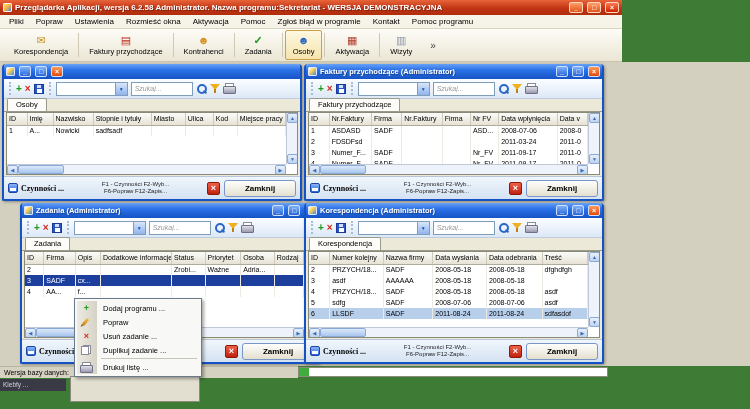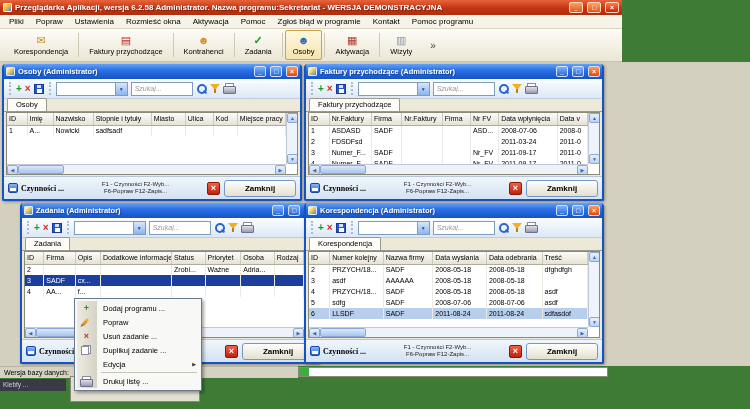--- a/index.html
+++ b/index.html
@@ -173,21 +173,20 @@
         <span class="tb-ico card">▥</span>
         <span class="tb-label">Wizyty</span>
       </div>
       <span class="tb-overflow">»</span>
     </div>
 
     <div class="mdi">
       <div class="child-window" style="left:2px;top:2px;width:300px;height:137px;">
   <div class="cw-titlebar">
     <span class="cw-icon"></span>
-    <span class="cw-title">Osoby  (Administrator)</span>
     <span class="cwb">_</span>
     <span class="cwb">□</span>
     <span class="cwb bclose">×</span>
   </div>
   <div class="cw-toolbar">
     <span class="grip"></span>
     <span class="tbi add">+</span>
     <span class="tbi del">×</span>
     <span class="floppy"></span>
     <span class="grip"></span>
@@ -614,24 +613,20 @@
       <span>Popraw</span>
     </div>
     <div class="ctx-item">
       <span class="ctx-icon tbi del">×</span>
       <span>Usuń zadanie ...</span>
     </div>
     <div class="ctx-item">
       <span class="copyic"></span>
       <span>Duplikuj zadanie ...</span>
     </div>
-    <div class="ctx-item">
-      <span>Edycja</span>
-      <span class="ctx-arrow">▶</span>
-    </div>
     <div class="ctx-sep"></div>
     <div class="ctx-item">
       <span class="printer ctx-printer"></span>
       <span>Drukuj listę ...</span>
     </div>
   </div>
 
 </div>
 
 </body></html>

